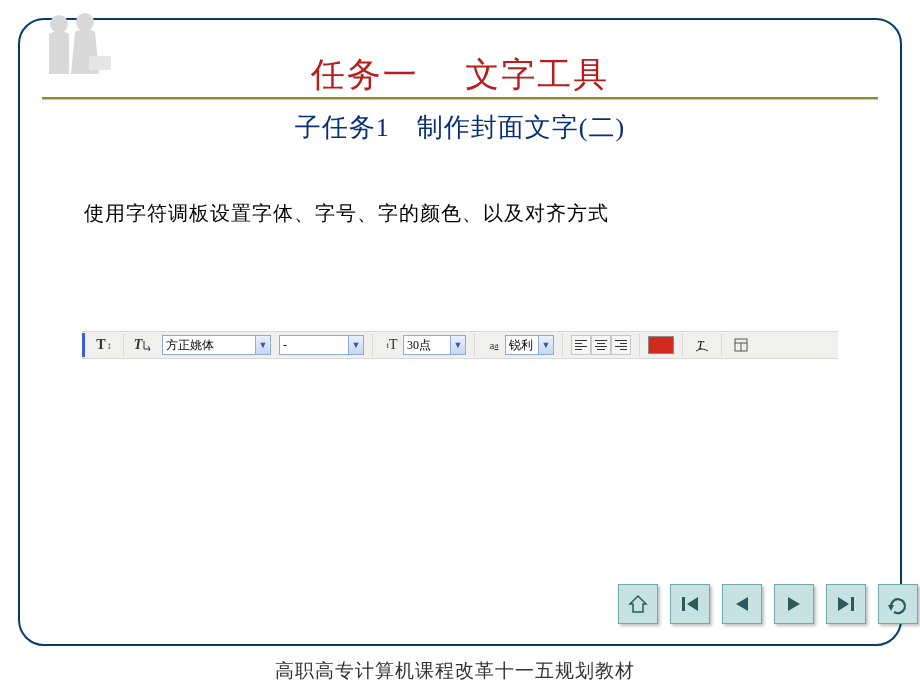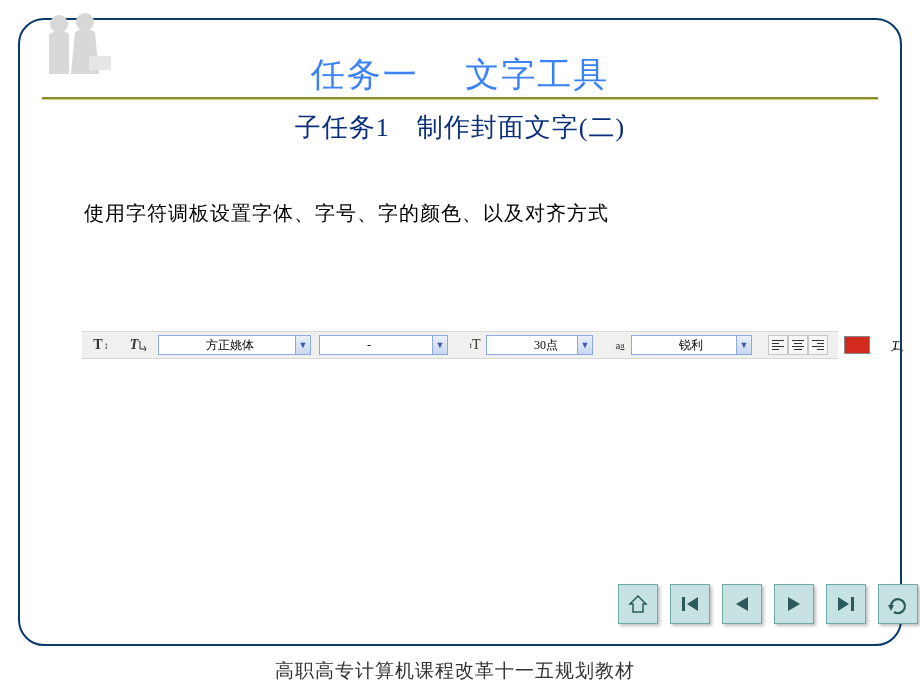--- a/index.html
+++ b/index.html
@@ -27,21 +27,21 @@
     width: 82px;
     height: 70px;
   }
   .title {
     position: absolute;
     left: 0;
     top: 52px;
     width: 920px;
     text-align: center;
     font-size: 34px;
-    color: #3b82f6;
+    color: #b91c1c;
     font-family: "SimSun","宋体",serif;
     letter-spacing: 2px;
   }
   .title-underline {
     position: absolute;
     left: 42px;
     top: 97px;
     width: 836px;
     height: 0;
     border-top: 2px solid #8b8d2e;
@@ -103,23 +103,22 @@
     align-items:center;
     justify-content:center;
     border: 1px solid transparent;
     font-size: 14px;
   }
   .combo {
     height: 20px;
     background:#fff;
     border:1px solid #8caade;
     display:flex;
-    align-items:flex-end;
+    align-items:flex-start;
     position:relative;
-    padding-left:44px;
   }
   .combo input {
     border:none;
     height:18px;
     font-size:12px;
     padding:0 3px;
     outline:none;
     font-family:inherit;
   }
   .combo .dd {
@@ -127,21 +126,21 @@
     height:18px;
     background:linear-gradient(#eaf0fb,#c7d7f2);
     border-left:1px solid #8caade;
     display:flex;align-items:center;justify-content:center;
     color:#3a5aa8;
     font-size:9px;
   }
   .w-font { width:92px; }
   .w-style { width:68px; }
   .w-size { width:46px; }
-  .w-aa { width:60px;margin-top:47px; }
+  .w-aa { width:32px; }
   .align-group {
     display:flex;
     gap:0;
   }
   .align-btn {
     width:20px;height:20px;
     border:1px solid #c6c6c6;
     background:#f6f6f6;
     display:flex;flex-direction:column;justify-content:center;gap:2px;
     padding:3px;

